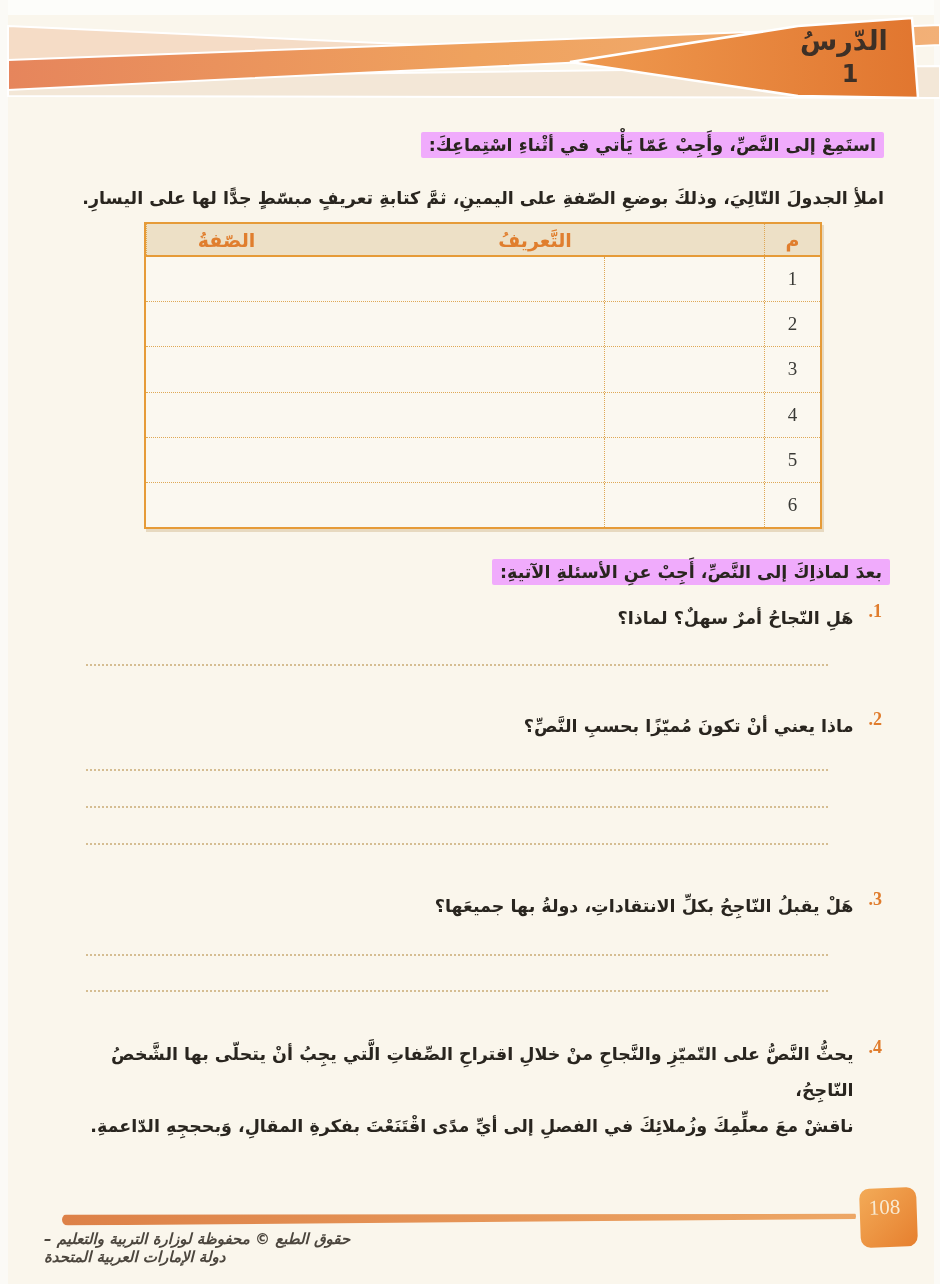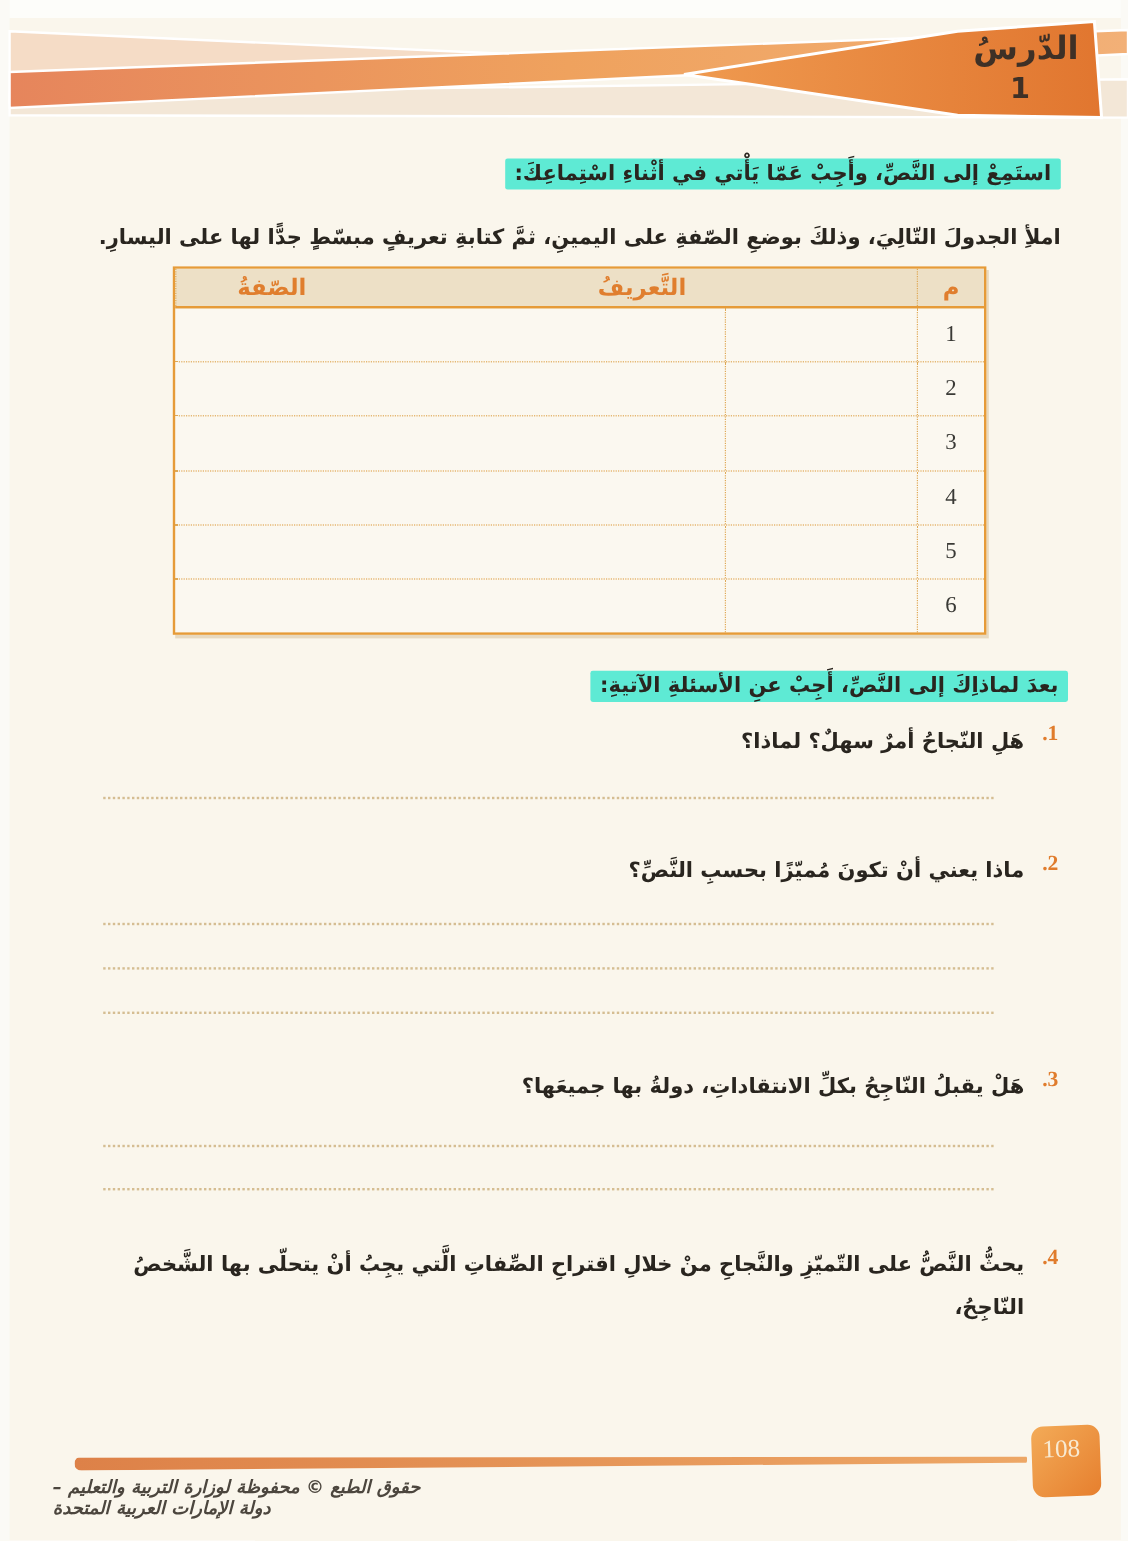--- a/index.html
+++ b/index.html
@@ -10,30 +10,30 @@
     direction:rtl;
   }
   
   .edge-top{position:absolute;top:0;left:0;width:940px;height:15px;background:#fdfdfa;}
   .edge-left{position:absolute;top:0;left:0;width:8px;height:1284px;background:#fbfaf6;}
   .edge-right{position:absolute;top:0;right:0;width:6px;height:1284px;background:#fbfaf6;}
 
   
   .header-deco{position:absolute;top:14px;left:0;width:940px;height:106px;}
   .lesson-label{
-    position:absolute;top:26px;left:800px;width:110px;text-align:center;
+    position:absolute;top:26px;left:800px;width:110px;text-align:left;
     font-size:27px;font-weight:bold;color:#3e3026;line-height:1.1;
   }
   .lesson-number{
     position:absolute;top:60px;left:800px;width:100px;text-align:center;
     font-size:24px;font-weight:bold;color:#3e3026;
   }
 
   .arabic{color:#29251f;font-weight:bold;}
-  .hl{background:#5eead4;padding:3px 8px;border-radius:2px;}
+  .hl{background:#f0abfc;padding:3px 8px;border-radius:2px;}
 
   .instr1{position:absolute;top:135px;right:56px;font-size:17.5px;}
   .instr2{position:absolute;top:188px;right:56px;font-size:17.5px;}
 
   
   .dtable{
     position:absolute;top:222px;right:118px;width:674px;height:303px;
     border:2px solid #e69b38;background:#fbf8f0;
     box-shadow:2px 3px 0 rgba(190,150,90,.30);
     display:flex;flex-direction:column;direction:rtl;
@@ -194,19 +194,20 @@
     <span class="qnum">3.</span>
     <span class="qtext">هَلْ يقبلُ النّاجِحُ بكلِّ الانتقاداتِ، دولةُ بها جميعَها؟</span>
   </div>
   <div class="ansline al5"></div>
   <div class="ansline al6"></div>
 
   <div class="question q4">
     <span class="qnum">4.</span>
     <span class="qtext">
       <span>يحثُّ النَّصُّ على التّميّزِ والنَّجاحِ منْ خلالِ اقتراحِ الصِّفاتِ الَّتي يجِبُ أنْ يتحلّى بها الشَّخصُ النّاجِحُ،</span><br>
+      <span>ناقشْ معَ معلِّمِكَ وزُملائِكَ في الفصلِ إلى أيِّ مدًى اقْتَنَعْتَ بفكرةِ المقالِ، وَبحججِهِ الدّاعمةِ.</span>
     </span>
   </div>
 
   <div class="footer-rule"></div>
   <div class="page-badge">108</div>
   <div class="copyright">حقوق الطبع © محفوظة لوزارة التربية والتعليم – دولة الإمارات العربية المتحدة</div>
 </div>
 
 </body></html>

